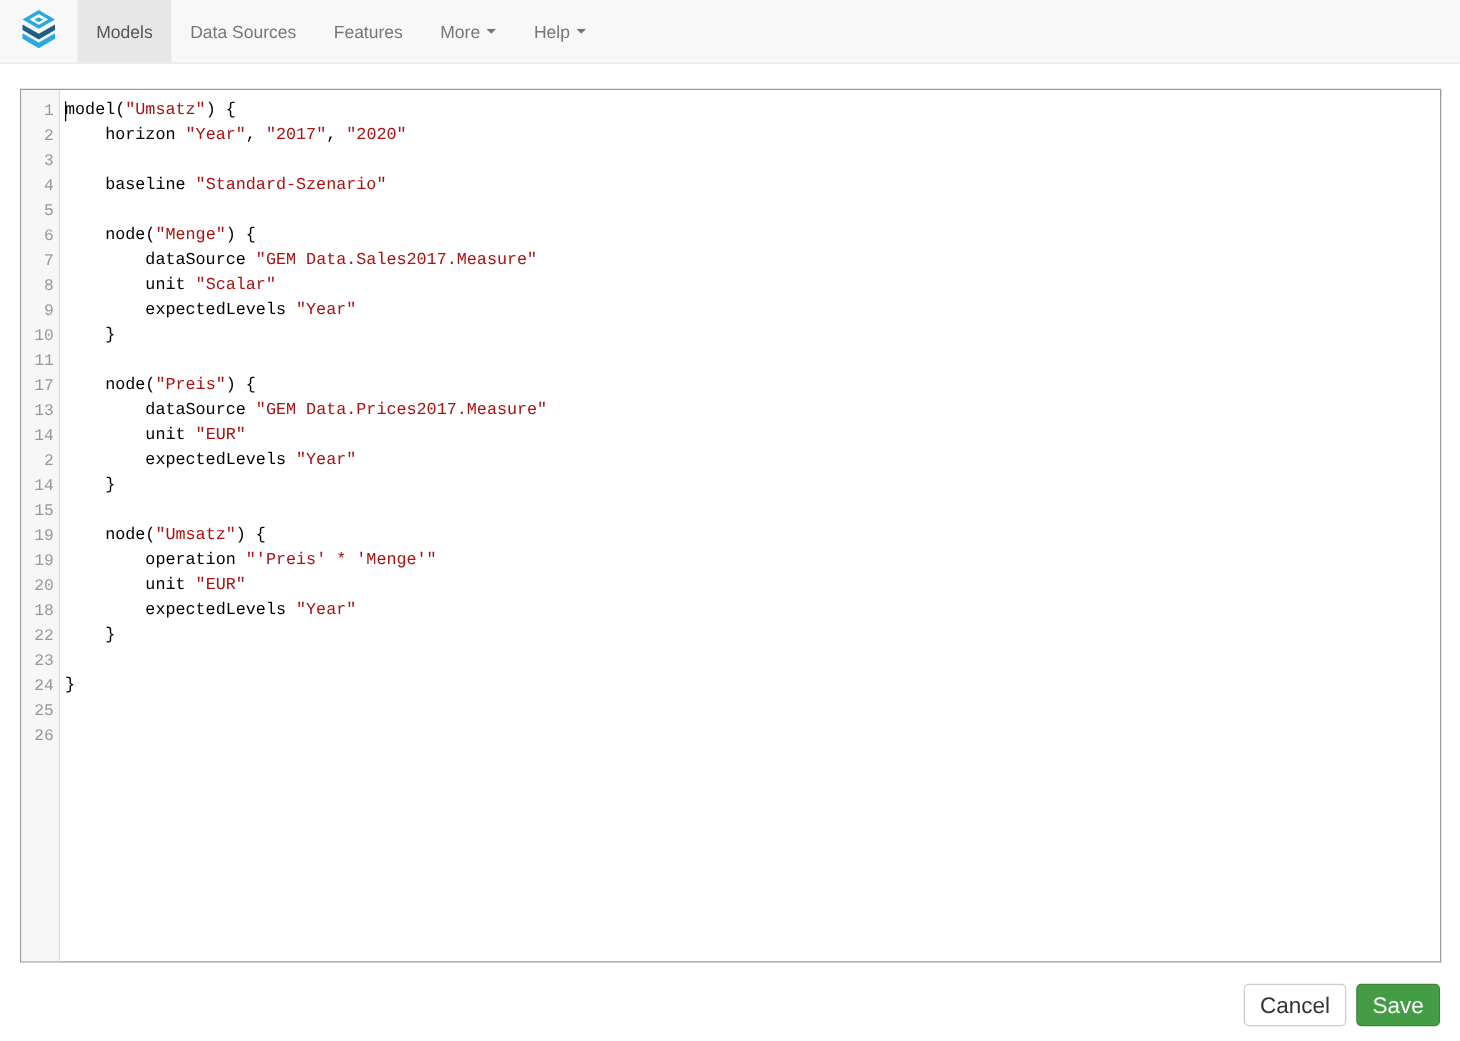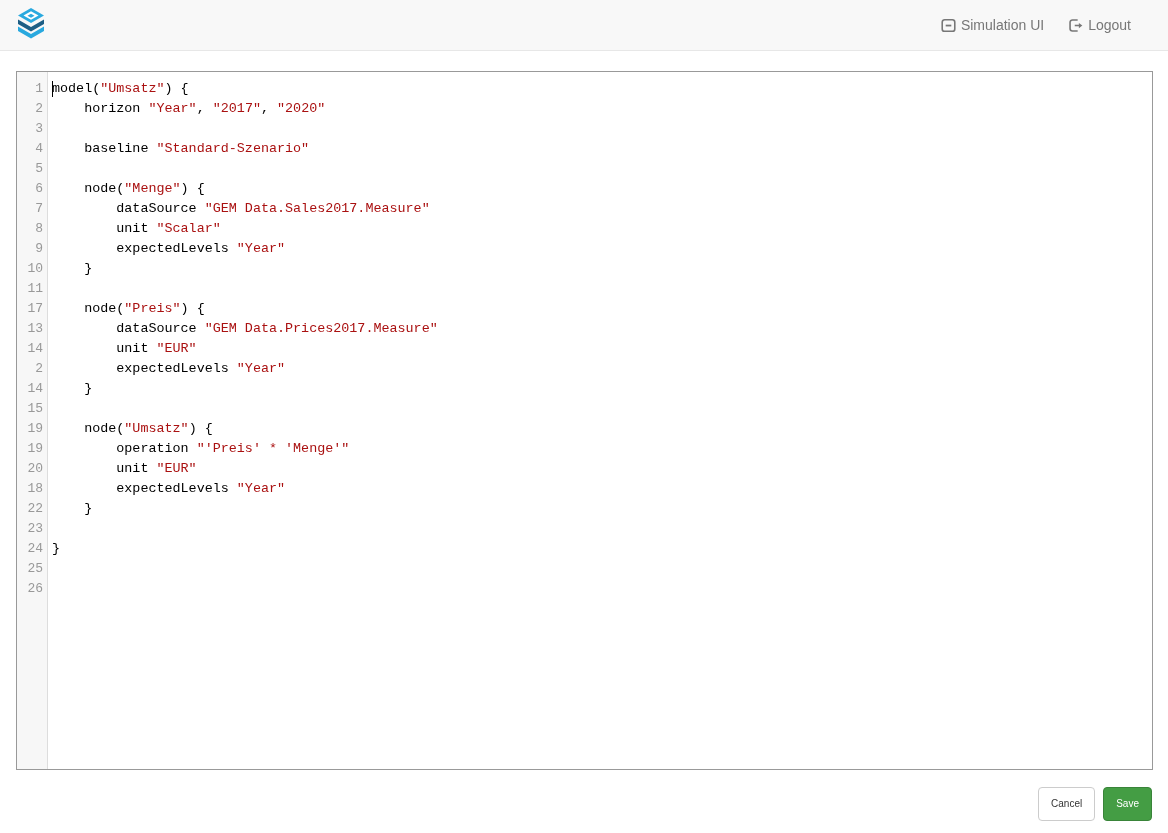--- a/index.html
+++ b/index.html
@@ -70,60 +70,58 @@
   }
   .line .string{color:var(--string-red,#a11);}
   .caret-cursor{
     position:absolute;left:0;top:2px;width:1px;height:16px;background:#000;
   }
   
   .footer-actions{
     display:flex;justify-content:flex-end;gap:8px;margin:17px 16px 0 0;
   }
   .btn{
-    font-family:"Liberation Sans", sans-serif;font-size:10px;line-height:20px;
+    font-family:"Liberation Sans", sans-serif;font-size:18px;line-height:20px;
     padding:6px 12px;border-radius:4px;border:1px solid #ccc;cursor:pointer;
   }
   .btn-default{background:#fff;color:#333;border-color:#ccc;}
   .btn-success{background:var(--accent-green,#449d44);color:#fff;border-color:var(--accent-green-border,#398439);}
 </style>
 </head>
 <body>
 
 <nav class="navbar">
   <div class="brand">
     <span>
       <svg width="32" height="32" viewBox="0 0 32 32">
         <polygon points="16,1 29,8.5 16,16 3,8.5" fill="#29a9df"></polygon>
         <polygon points="16,4.2 23.5,8.5 16,12.8 8.5,8.5" fill="#ffffff"></polygon>
         <polygon points="16,6.8 19.5,8.8 16,10.8 12.5,8.8" fill="#29a9df"></polygon>
         <polygon points="3,12.5 16,20 29,12.5 29,17 16,24.5 3,17" fill="#1d5e85"></polygon>
         <polygon points="3,19.5 16,27 29,19.5 29,24 16,31.5 3,24" fill="#29a9df"></polygon>
       </svg>
     </span>
   </div>
-  <ul class="nav-right">
-    <li>
-      <span>
-        <svg width="15" height="15" viewBox="0 0 16 16">
-          <rect x="1.3" y="1.8" width="13.4" height="12.4" rx="2.6" fill="none" stroke="#777" stroke-width="1.7"></rect>
-          <rect x="5" y="7.1" width="6" height="1.9" fill="#777"></rect>
-        </svg>
-      </span>
-      <span>Simulation UI</span>
+  <ul class="nav-tabs">
+    <li class="active">
+      <span>Models</span>
     </li>
     <li>
-      <span>
-        <svg width="15" height="15" viewBox="0 0 16 16">
-          <path d="M10.3 2.1 H4.8 a2.6 2.6 0 0 0 -2.6 2.6 v6.6 a2.6 2.6 0 0 0 2.6 2.6 h5.5" fill="none" stroke="#777" stroke-width="1.7"></path>
-          <line x1="7.2" y1="8" x2="12.2" y2="8" stroke="#777" stroke-width="1.7"></line>
-          <polygon points="11.6,5.2 15.3,8 11.6,10.8" fill="#777"></polygon>
-        </svg>
-      </span>
-      <span>Logout</span>
+      <span>Data Sources</span>
+    </li>
+    <li>
+      <span>Features</span>
+    </li>
+    <li>
+      <span>More</span>
+      <span class="caret"></span>
+    </li>
+    <li>
+      <span>Help</span>
+      <span class="caret"></span>
     </li>
   </ul>
 </nav>
 
 <div class="editor">
   <div class="gutter" id="gutter">
       <div class="ln">1</div>
       <div class="ln">2</div>
       <div class="ln">3</div>
       <div class="ln">4</div>

